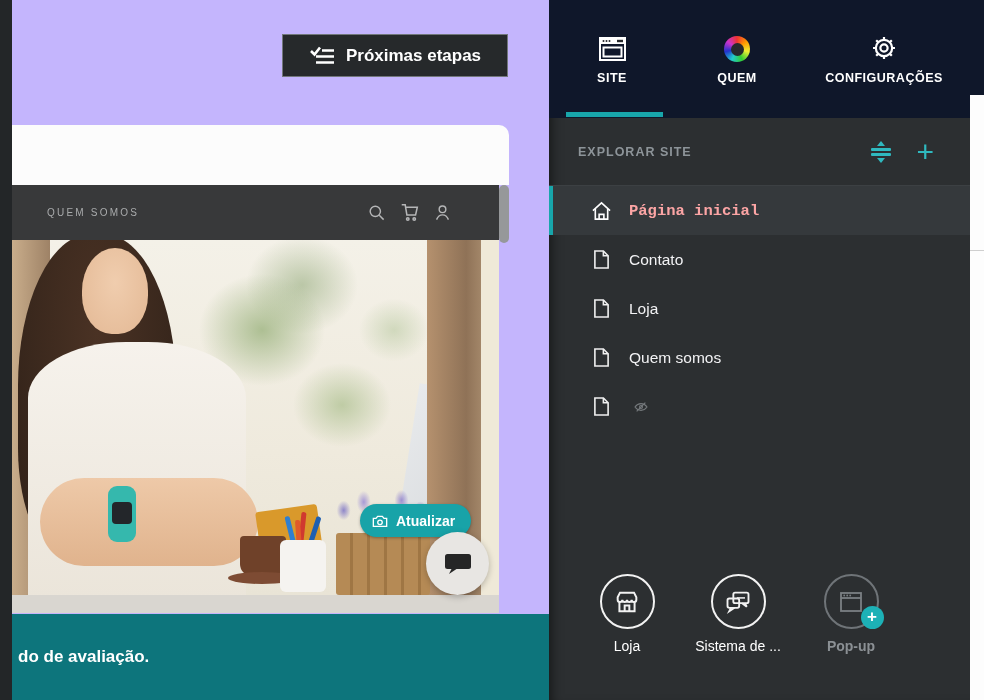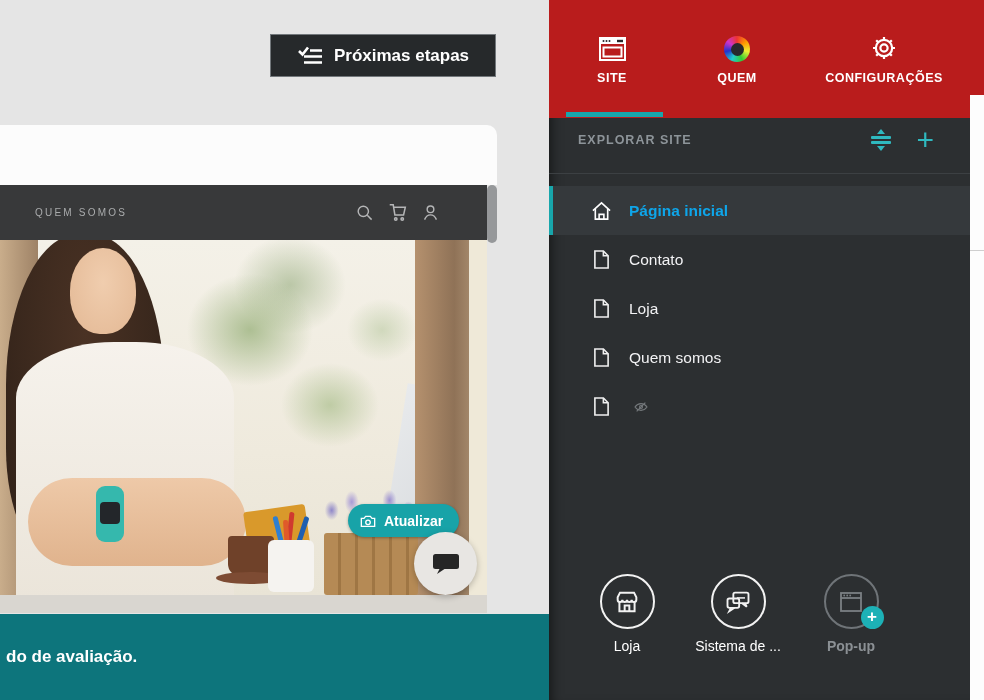--- a/index.html
+++ b/index.html
@@ -1,20 +1,20 @@
 <!DOCTYPE html>
 <html><head>
 <meta charset="utf-8">
 <style>
   * { margin:0; padding:0; box-sizing:border-box; }
   html,body { width:984px; height:700px; overflow:hidden; background:#232628;
               font-family:"Liberation Sans", sans-serif; }
 
   
-  #editor { position:absolute; left:0; top:0; width:549px; height:700px; background:#e5e5e5; }
+  #editor { position:absolute; left:12px; top:0; width:549px; height:700px; background:#c4b5fd; }
 
   #next-steps { position:absolute; left:270px; top:34px; width:226px; height:43px;
     background:#26292b; border:1px solid #72777b; color:#fff; font-size:17px; font-weight:bold;
     display:flex; align-items:center; justify-content:center; gap:11px; cursor:pointer; }
 
   
   #preview { position:absolute; left:0; top:125px; width:497px; height:488px; }
   .chrome-top { position:absolute; left:0; top:0; width:497px; height:60px; background:#fcfcfc;
     border-radius:0 10px 0 0; }
   .site-nav { position:absolute; left:0; top:60px; width:487px; height:55px; background:#38393a;
@@ -93,52 +93,52 @@
 
   #trial-bar { position:absolute; left:0; top:614px; width:549px; height:86px; background:#0d757c;
     display:flex; align-items:center; }
   #trial-text { color:#fff; font-size:17px; font-weight:bold; margin-left:6px; }
   #ver-planos { position:absolute; left:185px; top:15px; width:139px; height:53px;
     background:#fff; border:2px solid #141414; color:#111; font-size:17px; font-weight:bold; cursor:pointer; }
 
   
   #sidebar { position:absolute; left:549px; top:0; width:435px; height:700px; background:#2c2f31;
     box-shadow:inset 10px 0 12px -8px rgba(0,0,0,.55); }
-  #tabbar { position:absolute; left:0; top:0; width:100%; height:118px; background:#b91c1c; }
+  #tabbar { position:absolute; left:0; top:0; width:100%; height:118px; background:#0f172a; }
   .tab { position:absolute; top:30px; text-align:center; cursor:pointer; color:#fff; }
   .tab .tab-icon { height:32px; display:flex; align-items:flex-end; justify-content:center; }
   .tab .tab-label { margin-top:9px; font-size:12.5px; font-weight:bold; letter-spacing:.5px; }
   #tab-site { left:35px;  width:56px; }
   #tab-temas { left:148px; width:80px; }
   #tab-config { left:243px; width:184px; }
   #tab-underline { position:absolute; left:17px; top:112px; width:97px; height:5px; background:#18a6ab; }
   .color-wheel { width:26px; height:26px; border-radius:50%;
     background:conic-gradient(#e33,#f90,#ee3,#3c3,#2cc,#23c,#c3c,#e33);
     display:flex; align-items:center; justify-content:center; }
   .color-wheel .hole { width:13px; height:13px; border-radius:50%; background:#27292c; }
 
-  #explore-header { position:absolute; left:0; top:106px; width:100%; height:68px;
+  #explore-header { position:absolute; left:0; top:118px; width:100%; height:68px;
     border-bottom:1px solid #3c4043; display:flex; align-items:center; }
   #explore-title { color:#8d9499; font-size:12.5px; font-weight:bold; letter-spacing:1px; margin-left:29px; }
   #explore-actions { margin-left:auto; margin-right:50px; display:flex; align-items:center; gap:22px; }
   .reorder-ic { position:relative; width:26px; height:22px; cursor:pointer; }
   .reorder-ic .bar { position:absolute; left:3px; width:20px; height:3px; background:#2fb9bf; border-radius:1px; }
   .reorder-ic .bar.t { top:7px; } .reorder-ic .bar.b { top:12px; }
   .reorder-ic .tri { position:absolute; left:9px; width:0; height:0;
     border-left:4px solid transparent; border-right:4px solid transparent; }
   .reorder-ic .tri.up { top:0; border-bottom:5px solid #2fb9bf; }
   .reorder-ic .tri.down { bottom:0; border-top:5px solid #2fb9bf; }
   .plus-ic { color:#2fb9bf; font-size:30px; font-weight:300; line-height:22px; cursor:pointer; }
 
   #pages { position:absolute; left:0; top:186px; width:100%; }
   .page-row { position:relative; height:49px; display:flex; align-items:center; cursor:pointer; color:#f2f2f4; }
   .page-row .p-icon { margin-left:41px; width:22px; display:flex; justify-content:center; }
   .page-row .p-label { margin-left:17px; font-size:15.5px; }
   .page-row.active { background:#35393c; }
-  .page-row.active .p-label { font-weight:bold; color:#0ea5e9; }
+  .page-row.active .p-label { font-weight:bold; color:#fca5a5;font-family:Liberation Mono, monospace; }
   .active-bar { position:absolute; left:0; top:0; width:4px; height:100%; background:#18a6ab; }
   .hidden-ic { margin-left:21px; display:flex; }
 
   #addons-title { position:absolute; left:29px; top:531px; color:#8d9499; font-size:12.5px;
     font-weight:bold; letter-spacing:1px; }
   #addons { position:absolute; left:0; top:574px; width:100%; }
   .addon { position:absolute; width:112px; text-align:center; cursor:pointer; }
   .addon .circle { position:relative; width:55px; height:55px; margin:0 auto; border:2.5px solid #f2f2f2;
     border-radius:50%; display:flex; align-items:center; justify-content:center; }
   .addon .a-label { margin-top:9px; font-size:14px; color:#fff; }

